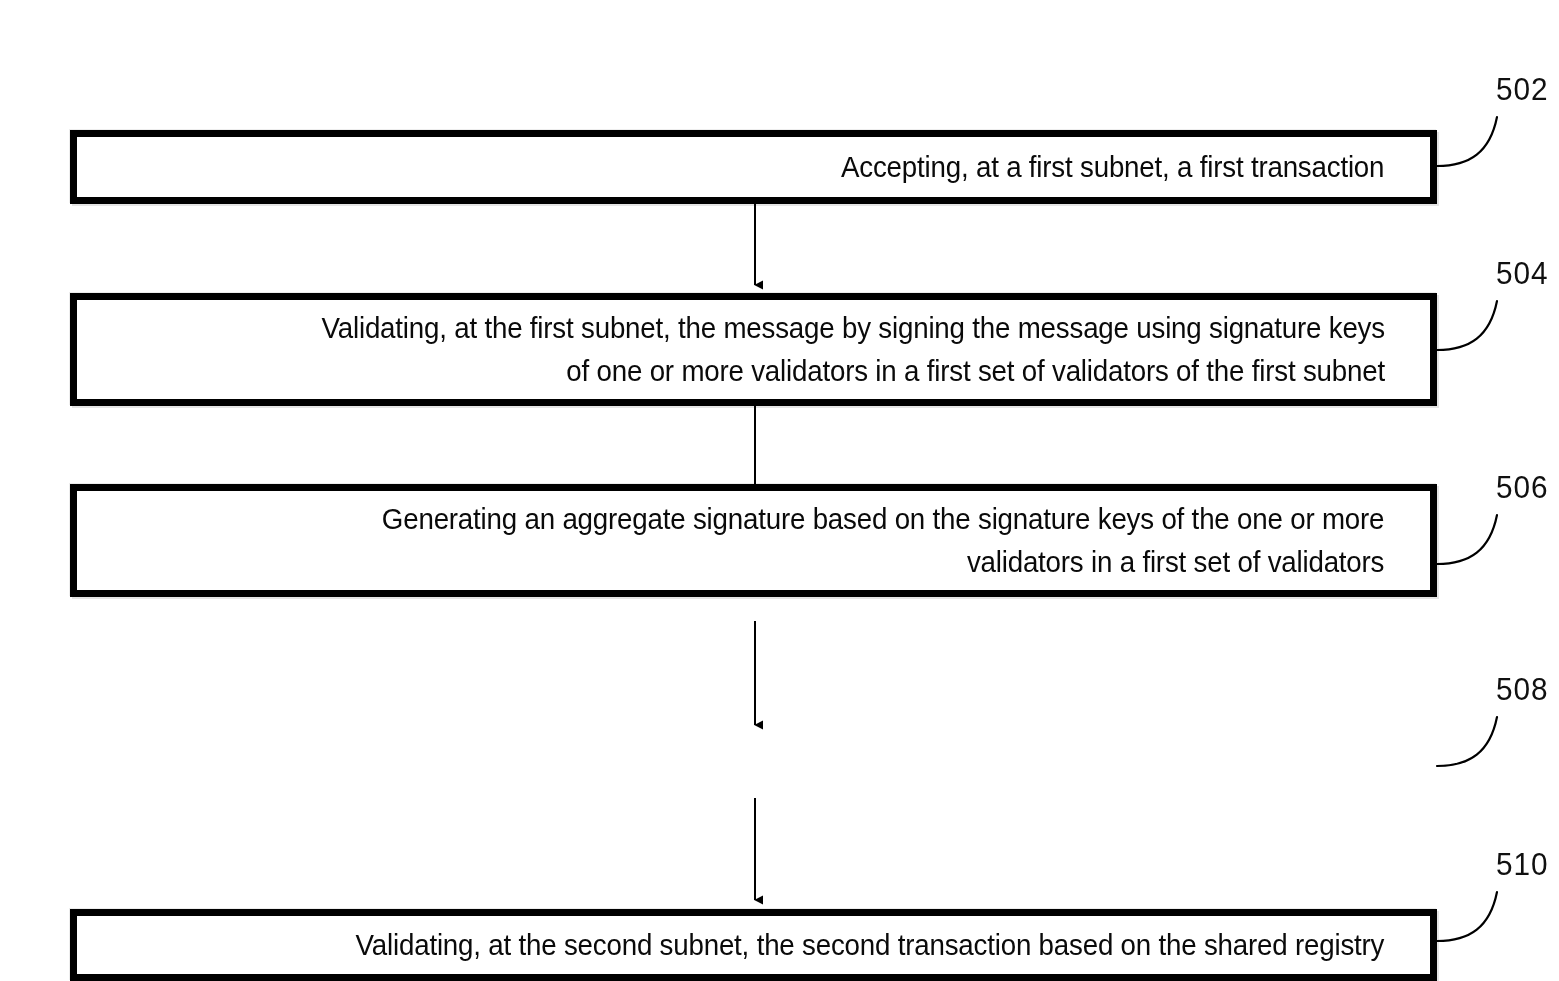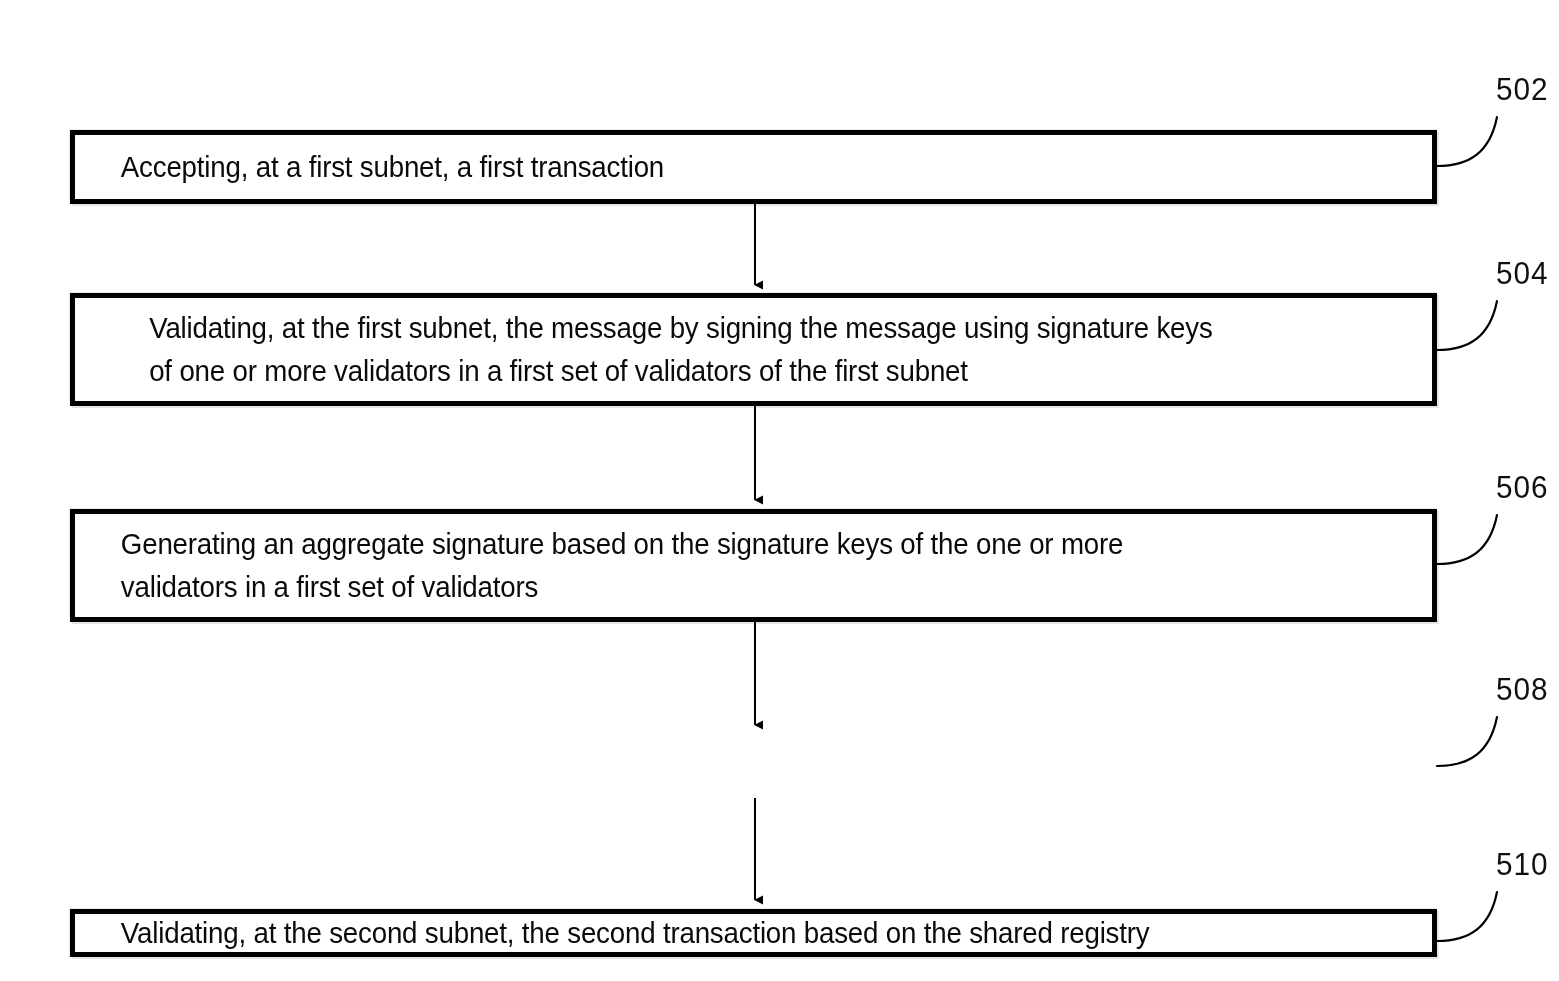--- a/index.html
+++ b/index.html
@@ -14,28 +14,28 @@
     background: #ffffff;
     overflow: hidden;
     font-family: "Liberation Sans", "DejaVu Sans", sans-serif;
   }
 
   
   .fc-box {
     position: absolute;
     box-sizing: border-box;
     background: #ffffff;
-    border: 5px solid #000000;
+    border: 7px solid #000000;
     
     box-shadow: 2px 2px 0 0 rgba(0,0,0,0.10),
                 -1px -1px 0 0 rgba(0,0,0,0.07);
     display: flex;
     align-items: center;
     justify-content: center;
-    text-align: left;
+    text-align: right;
   }
   .fc-box .fc-text {
     display: block;
     width: 100%;
     padding: 0 16px;
     box-sizing: border-box;
     font-size: 29px;
     line-height: 1.48;
     color: #0a0a0a;
     letter-spacing: -0.2px;
@@ -98,26 +98,26 @@
     <span class="fc-text">Accepting, at a first subnet, a first transaction</span>
   </div>
   <div class="ref-num" style="left:1496px; top:74px;">502</div>
 
   <div class="fc-box" style="left:70px; top:293px; width:1367px; height:113px;padding-left:29px;">
     <span class="fc-text">Validating, at the first subnet, the message by signing the message using signature keys
 of one or more validators in a first set of validators of the first subnet</span>
   </div>
   <div class="ref-num" style="left:1496px; top:258px;">504</div>
 
-  <div class="fc-box" style="left:70px; top:509px; width:1367px; height:113px;">
+  <div class="fc-box" style="left:70px; top:484px; width:1367px; height:113px;">
     <span class="fc-text">Generating an aggregate signature based on the signature keys of the one or more
 validators in a first set of validators</span>
   </div>
   <div class="ref-num" style="left:1496px; top:472px;">506</div>
 
   <div class="ref-num" style="left:1496px; top:674px;">508</div>
 
-  <div class="fc-box" style="left:70px; top:909px; width:1367px; height:48px;">
+  <div class="fc-box" style="left:70px; top:909px; width:1367px; height:72px;">
     <span class="fc-text">Validating, at the second subnet, the second transaction based on the shared registry</span>
   </div>
   <div class="ref-num" style="left:1496px; top:849px;">510</div>
 
 </div>
 
 </body></html>

